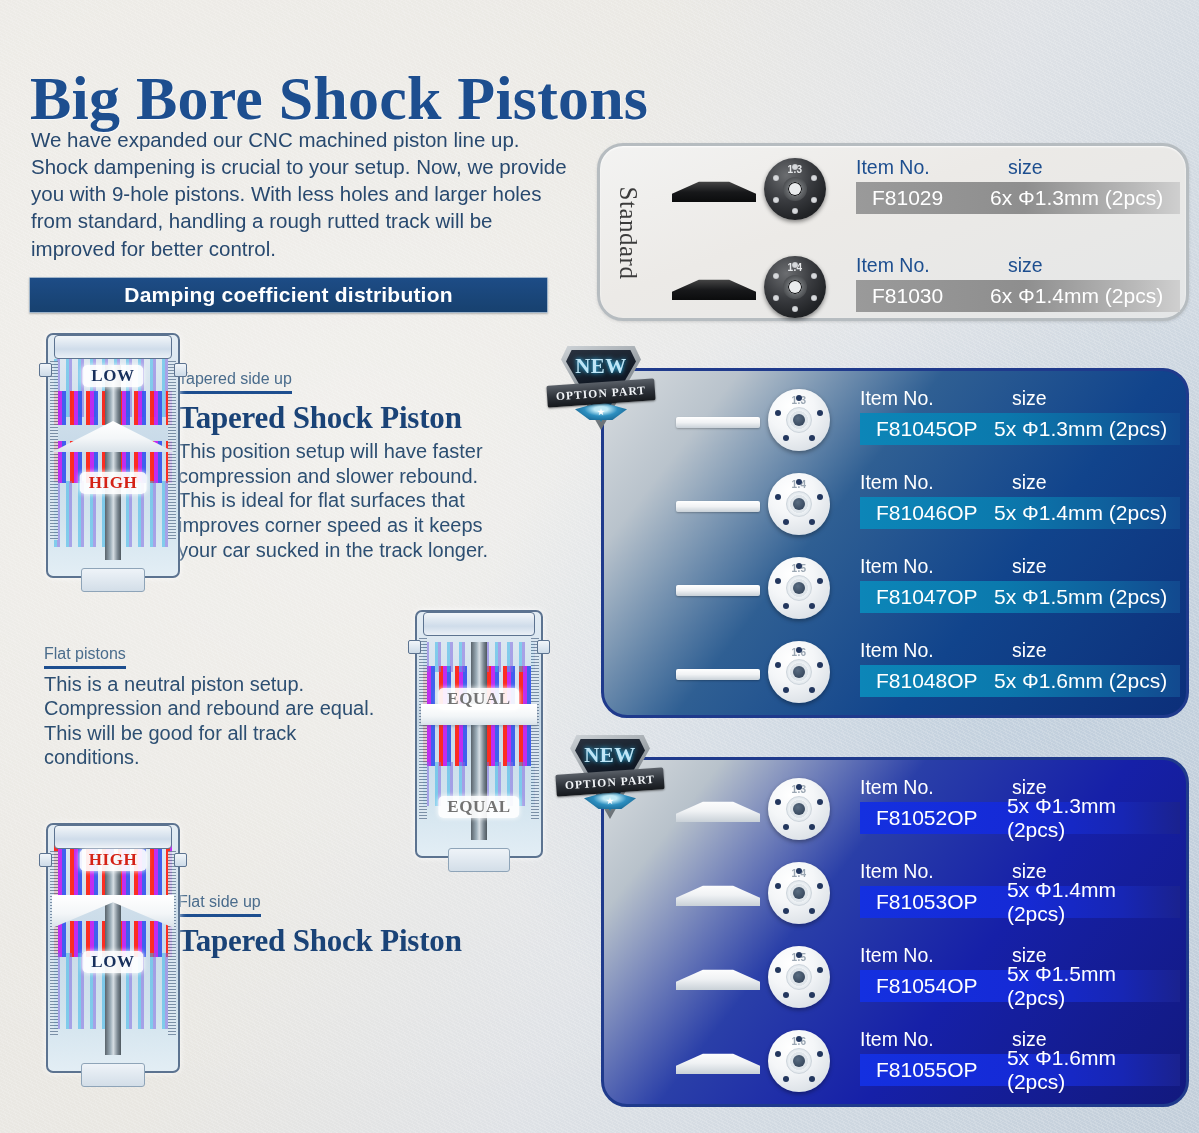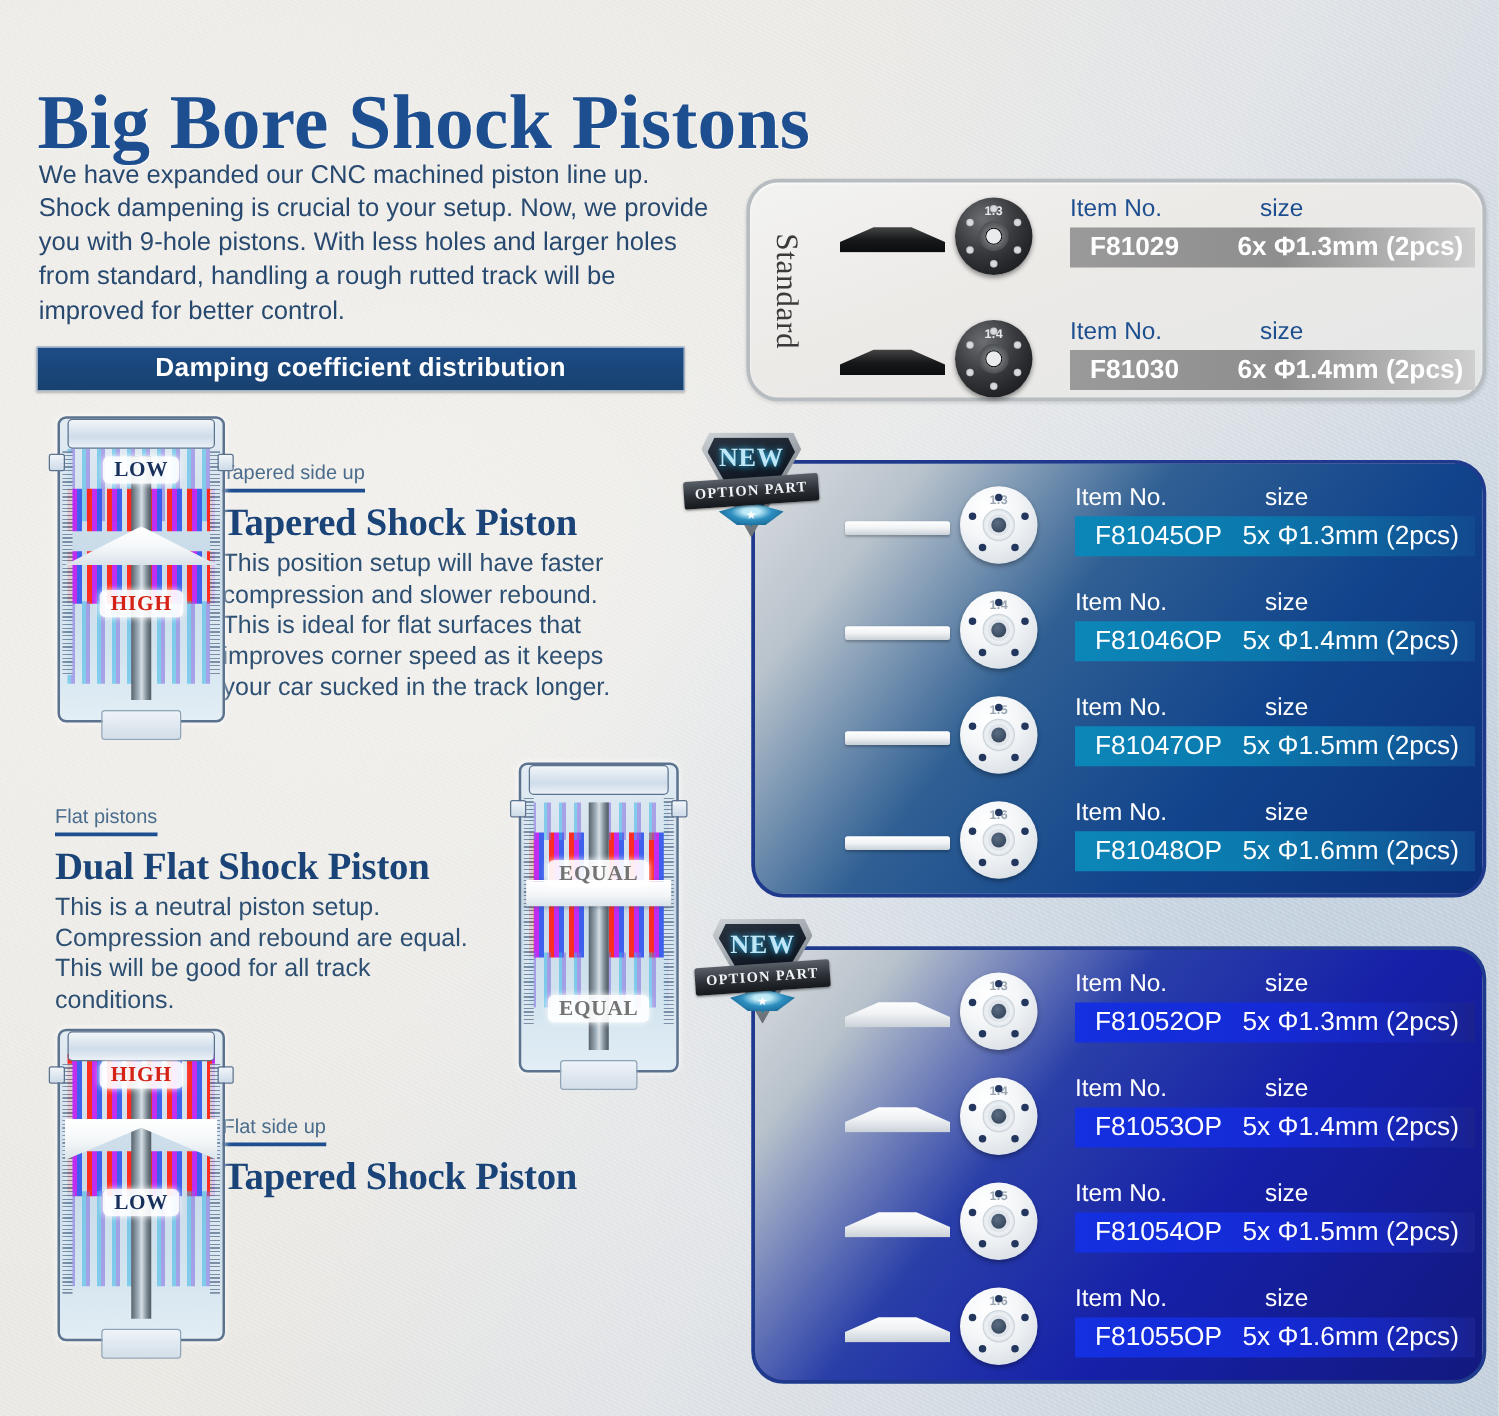--- a/index.html
+++ b/index.html
@@ -115,29 +115,29 @@
   .rowtxt{position:absolute;left:256px;top:0;right:6px;height:76px;}
   .hdr{display:flex;font-size:19.5px;height:30px;align-items:center;}
   .hdr .c1{width:152px;} 
   .valbar{height:32px;display:flex;align-items:center;}
   .valbar .c1{width:118px;padding-left:16px;font-size:21px;}
   .valbar .c2{font-size:21px;}
 
   
   .panel-std .hdr{color:#1d4e8f;}
   .panel-std .valbar{color:#ffffff;
-    background:linear-gradient(90deg,#9a9a9a 0%,#8e8e8e 52%,#b9b9b9 86%,#cfcfcf 100%);font-weight:bold;}
+    background:linear-gradient(90deg,#9a9a9a 0%,#8e8e8e 52%,#b9b9b9 86%,#cfcfcf 100%);}
   
   .panel-op1 .hdr{color:#ffffff;}
   .panel-op1 .valbar{color:#ffffff;
     background:linear-gradient(90deg,#0c86b8 0%,#0b79ad 45%,#0f5f9c 78%,#12498f 100%);}
   
   .panel-op2 .hdr{color:#ffffff;}
   .panel-op2 .valbar{color:#ffffff;
-    background:linear-gradient(90deg,#1430e0 0%,#152ad6 50%,#1726b4 82%,#1a228f 100%);}
+    background:linear-gradient(90deg,#1430e0 0%,#152ad6 50%,#1726b4 82%,#1a228f 100%);gap:13px;}
 
   
   .side-flat{position:absolute;left:0;right:0;top:8px;height:11px;border-radius:2px;}
   .side-taper{position:absolute;left:0;right:0;top:2px;height:22px;}
   .dark .side-flat,.dark .side-taper{background:linear-gradient(180deg,#4c4c4c,#17181a 55%,#0b0c0d);}
   .light .side-flat,.light .side-taper{background:linear-gradient(180deg,#ffffff,#f0f2f4 50%,#c9d1d8);
     box-shadow:0 1px 2px rgba(0,0,0,.25);}
   .side-taper{clip-path:polygon(0 100%,0 62%,32% 8%,68% 8%,100% 62%,100% 100%);}
 
   
@@ -204,21 +204,20 @@
 </div>
 
 <div class="blk" id="blk-tapered-up">
   <div class="eyebrow">Tapered side up</div>
   <div class="heading">Tapered Shock Piston</div>
   <div class="body">This position setup will have faster compression and slower rebound. This is ideal for flat surfaces that improves corner speed as it keeps your car sucked in the track longer.</div>
 </div>
 
 <div class="blk" id="blk-dual-flat">
   <div class="eyebrow">Flat pistons</div>
-  <div class="heading">Dual Flat Shock Piston</div>
   <div class="body">This is a neutral piston setup. Compression and rebound are equal. This will be good for all track conditions.</div>
 </div>
 
 <div class="blk" id="blk-flat-up">
   <div class="eyebrow">Flat side up</div>
   <div class="heading">Tapered Shock Piston</div>
 </div>
 
 <div class="shock" id="shock-1" style="left:46px;top:333px;width:118px;height:245px;">
   <div class="sk-body">

